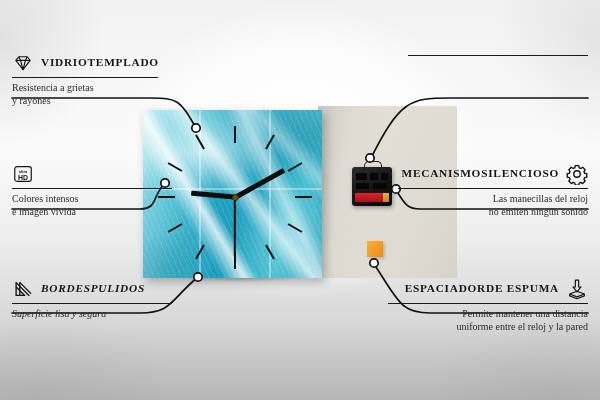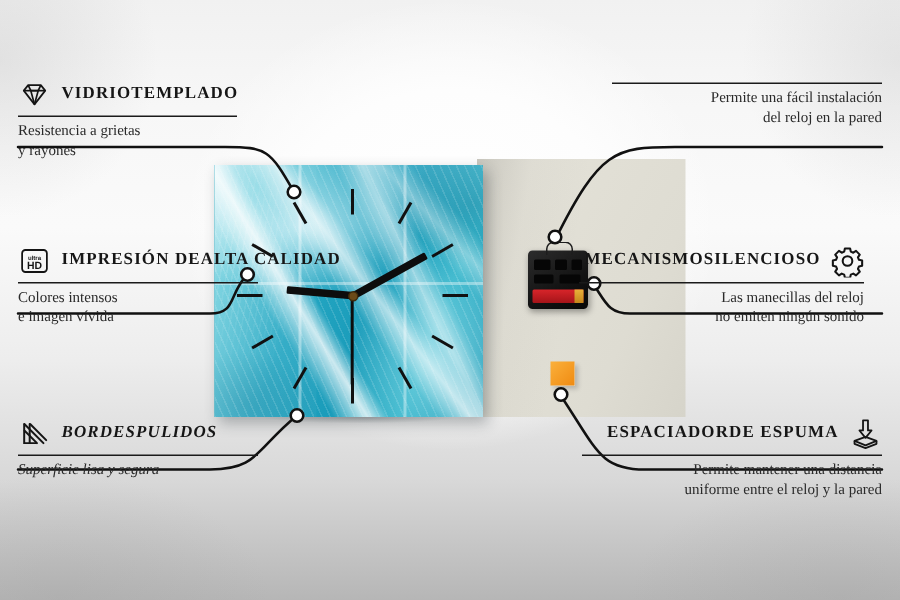--- a/index.html
+++ b/index.html
@@ -245,24 +245,20 @@
 y rayones</div>
   </div>
 
   <div class="feat left" style="left:12px;top:163px;width:190px;">
     <div class="hdr">
       <svg class="ico" viewBox="0 0 24 24">
         <rect x="3" y="4" width="18" height="16" rx="2.4" ry="2.4" fill="none" stroke="#141414" stroke-width="1.3"></rect>
         <text x="12" y="11.4" text-anchor="middle" font-family="Liberation Sans, sans-serif" font-size="4.4" font-weight="700" fill="#141414">ultra</text>
         <text x="12" y="18" text-anchor="middle" font-family="Liberation Sans, sans-serif" font-size="7.6" font-weight="700" fill="#141414">HD</text>
       </svg>
-      <div class="titles">
-        <div class="t1">IMPRESIÓN DE</div>
-        <div class="t2">ALTA CALIDAD</div>
-      </div>
     </div>
     <div class="rule" style="width:160px;"></div>
     <div class="desc">Colores intensos
 e imagen vívida</div>
   </div>
 
   <div class="feat left" style="left:12px;top:278px;width:190px;font-style:italic;">
     <div class="hdr">
       <svg class="ico" viewBox="0 0 24 24">
         <g fill="none" stroke="#141414" stroke-width="1.45" stroke-linecap="round">
@@ -277,25 +273,23 @@
         <div class="t1">BORDES</div>
         <div class="t2">PULIDOS</div>
       </div>
     </div>
     <div class="rule" style="width:160px;"></div>
     <div class="desc">Superficie lisa y segura</div>
   </div>
 
   <div class="feat right" style="right:12px;top:52px;width:220px;">
     <div class="rule" style="width:180px;margin-left:auto;"></div>
-    <div class="desc">Permite una fácil instalación
-del reloj en la pared</div>
-  </div>
-
-  <div class="feat right" style="right:24px;top:163px;width:220px;">
+  </div>
+
+  <div class="feat right" style="right:12px;top:163px;width:220px;">
     <div class="hdr">
       <div class="titles">
         <div class="t1">MECANISMO</div>
         <div class="t2">SILENCIOSO</div>
       </div>
       <svg class="ico" viewBox="0 0 24 24">
         <path fill="none" stroke="#141414" stroke-width="1.5" stroke-linejoin="round" d="M10.1 2.9 h3.8 l.5 2.3 1.8 .75 2-1.3 2.7 2.7 -1.3 2 .75 1.8 2.3 .5 v3.8 l-2.3 .5 -.75 1.8 1.3 2 -2.7 2.7 -2-1.3 -1.8 .75 -.5 2.3 h-3.8 l-.5-2.3 -1.8-.75 -2 1.3 -2.7-2.7 1.3-2 -.75-1.8 -2.3-.5 v-3.8 l2.3-.5 .75-1.8 -1.3-2 2.7-2.7 2 1.3 1.8-.75 Z"></path>
         <circle cx="12" cy="12" r="3.5" fill="none" stroke="#141414" stroke-width="1.5"></circle>
       </svg>
     </div>

